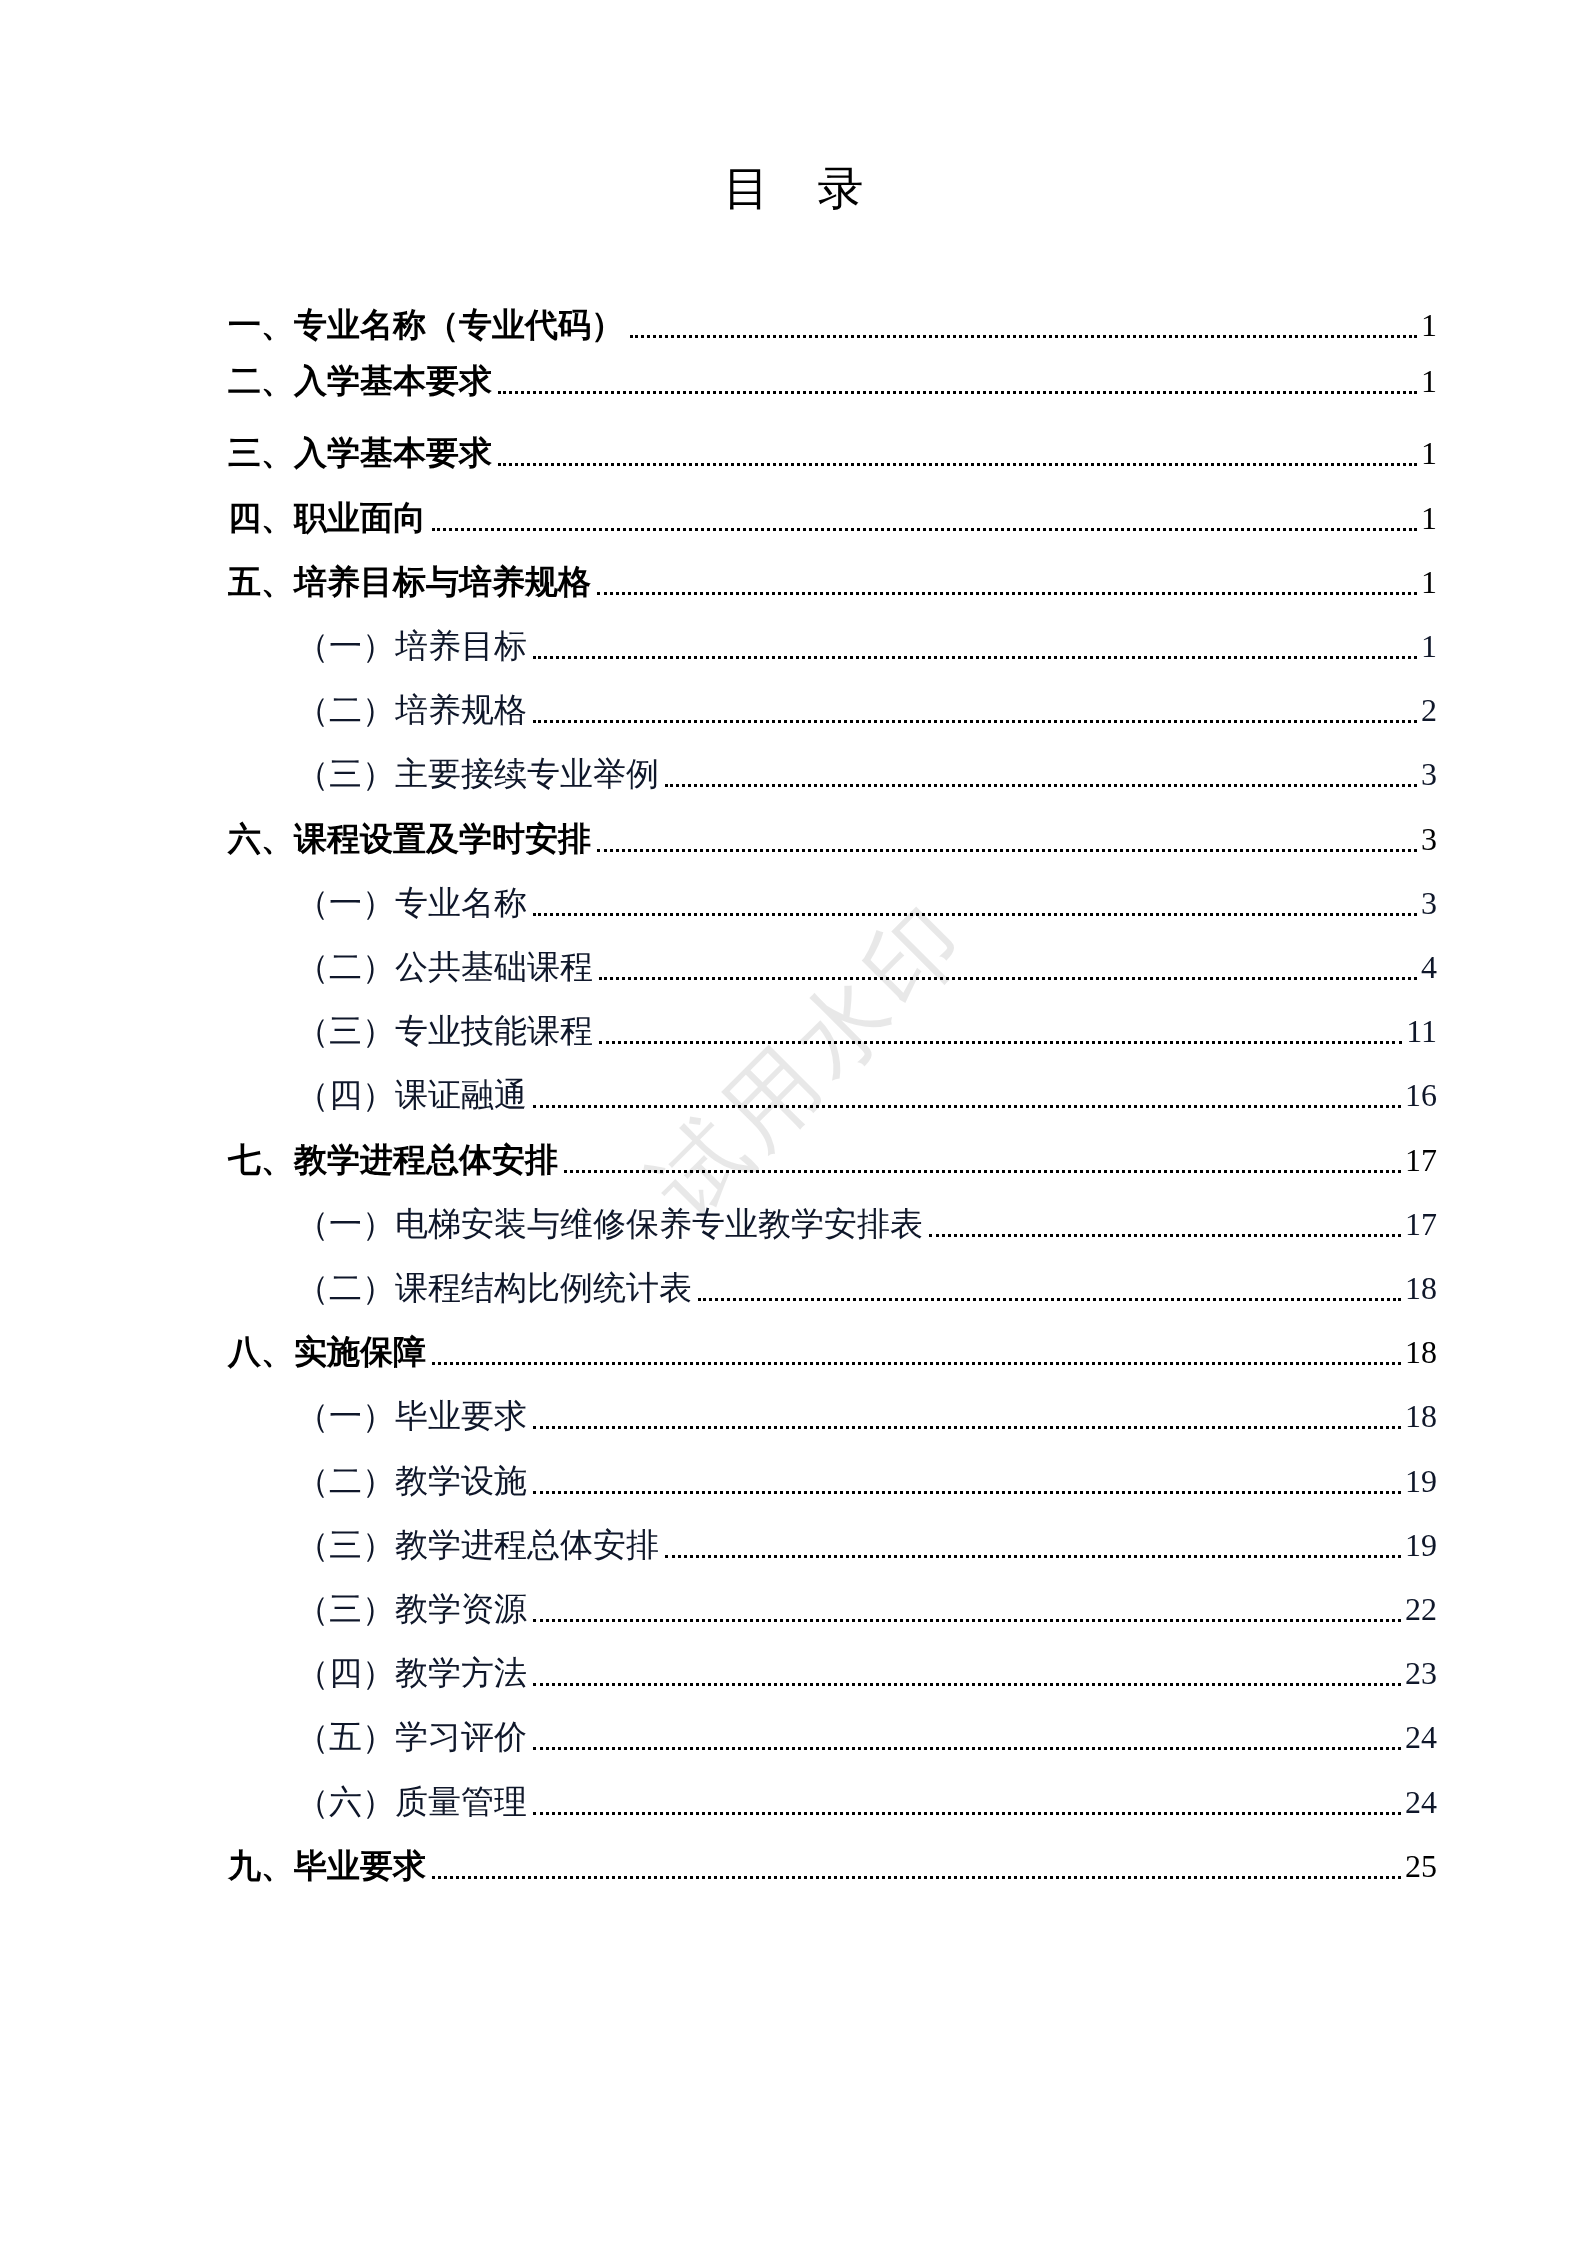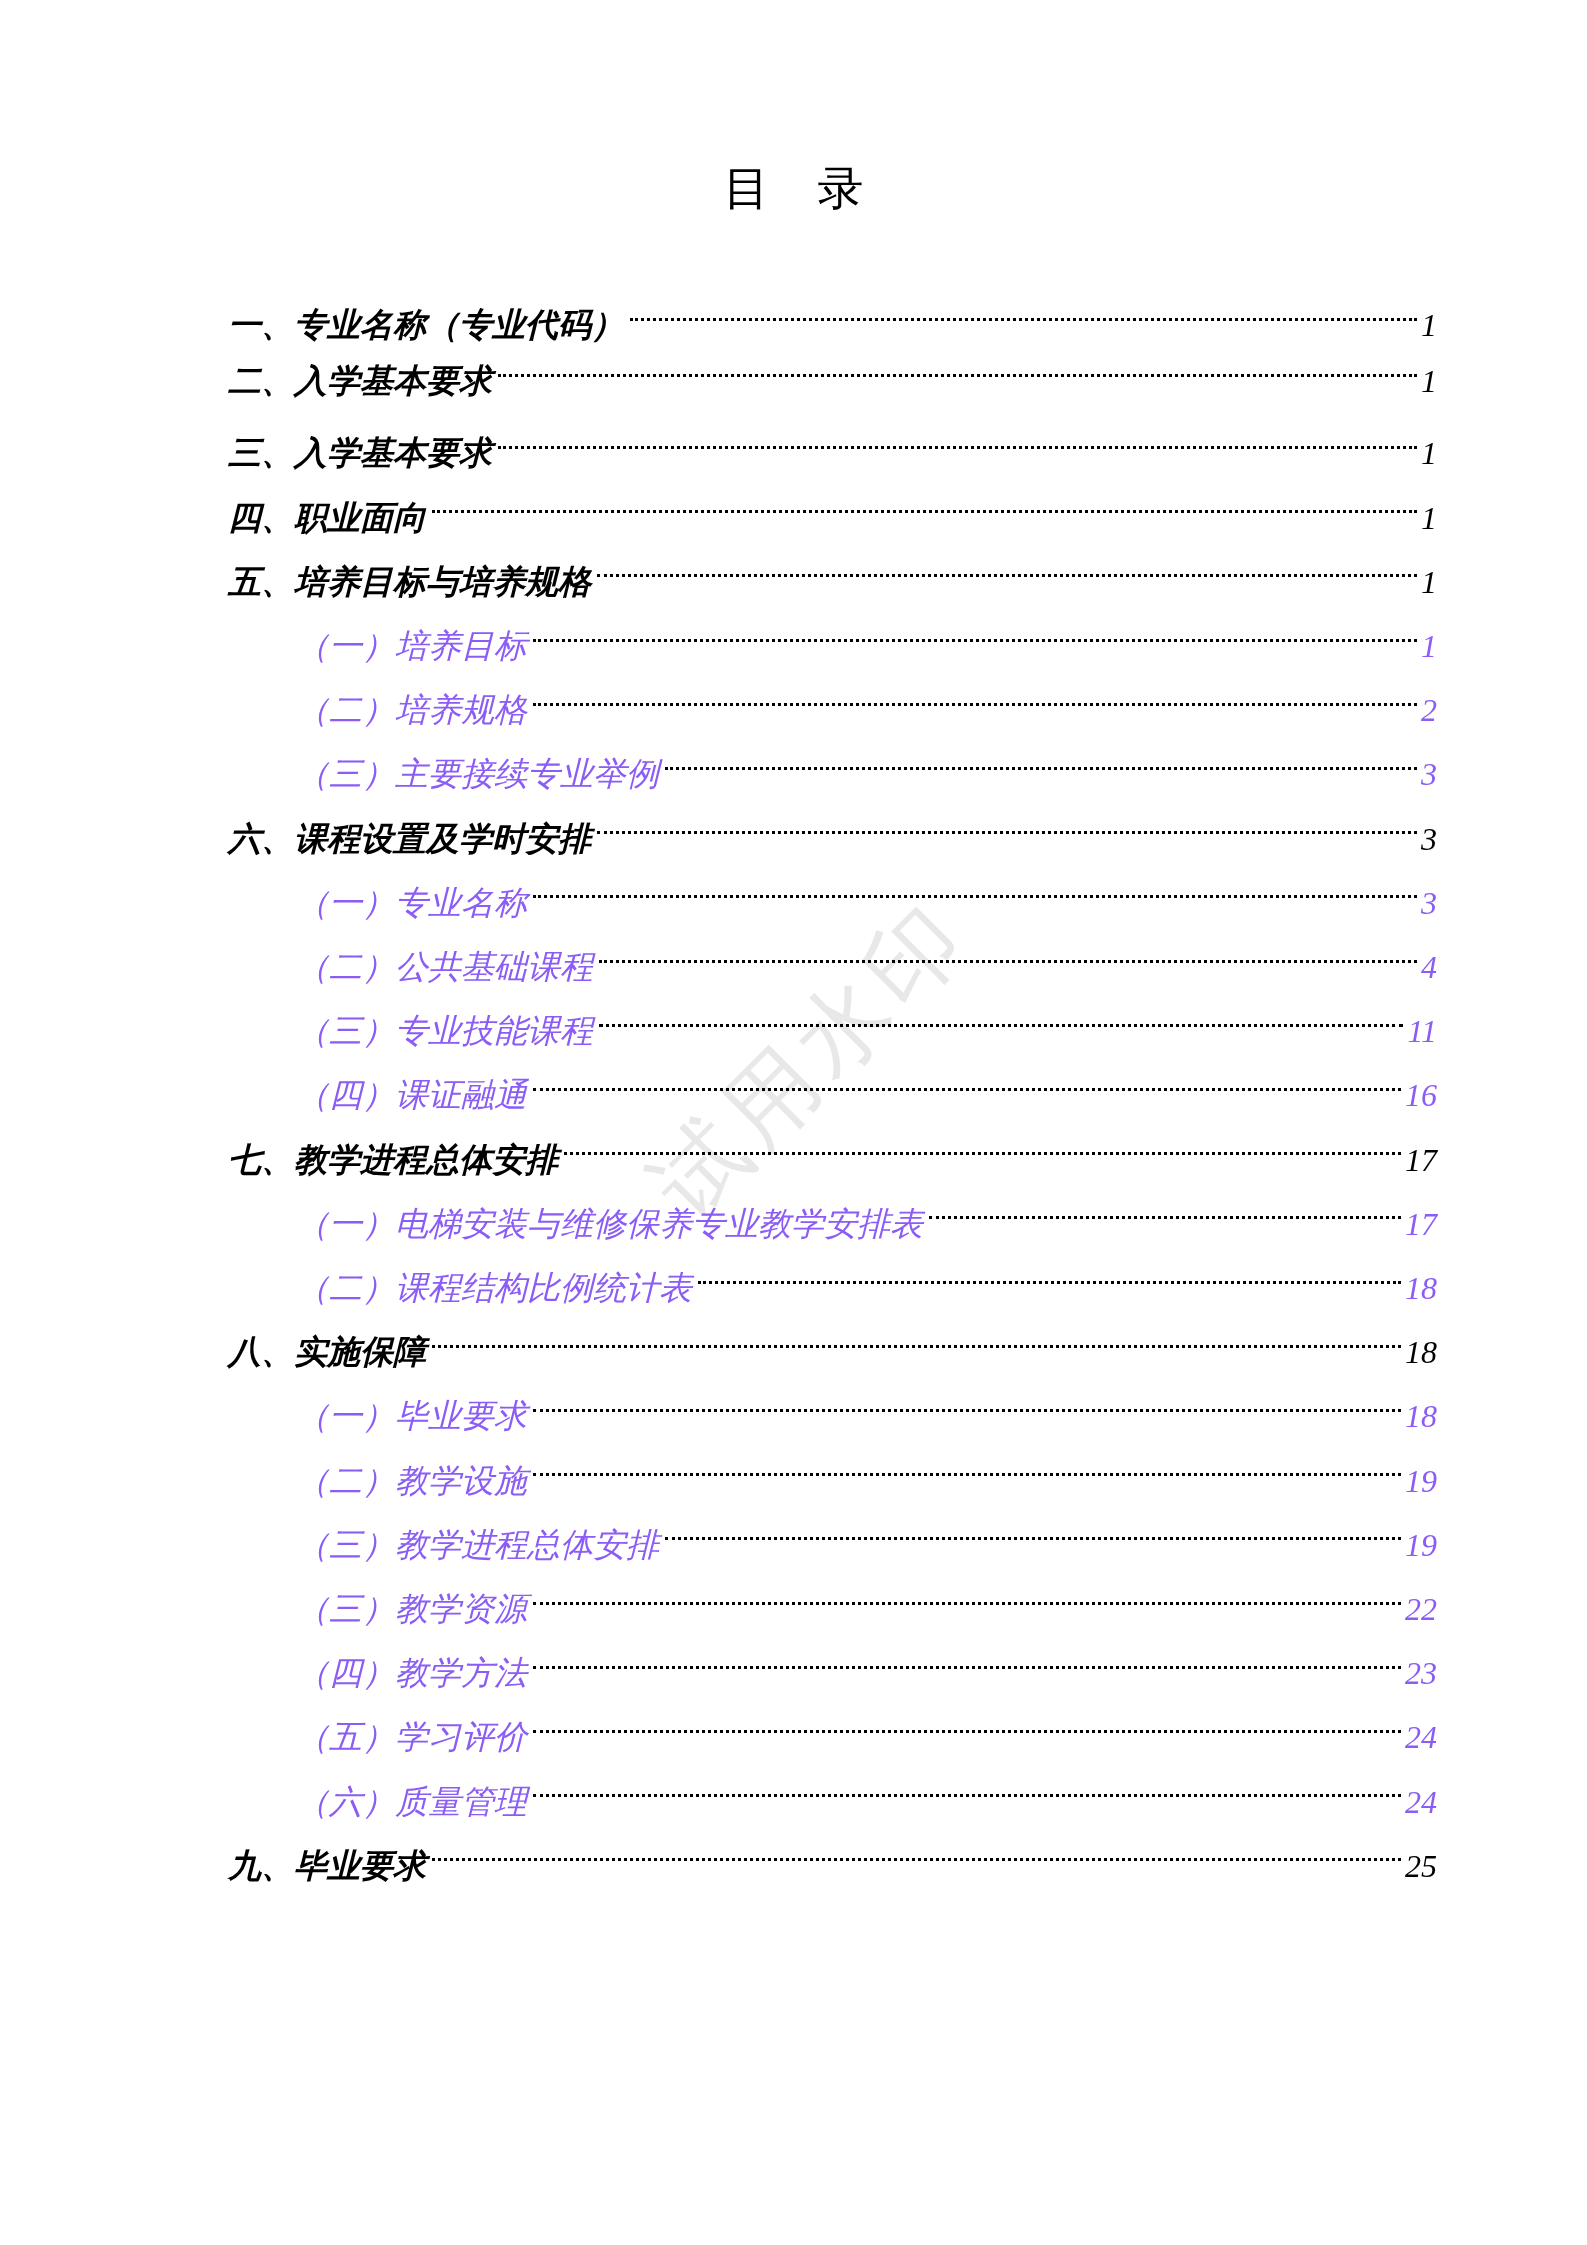--- a/index.html
+++ b/index.html
@@ -5,25 +5,25 @@
   html, body { margin: 0; padding: 0; background: #ffffff; }
   body { width: 1587px; height: 2245px; position: relative; overflow: hidden; }
   .page { position: absolute; left: 0; top: 0; width: 1587px; height: 2245px; background: #fff; }
   .title {
     position: absolute; left: 0; top: 158px; width: 1587px; text-align: center;
     font-family: "DejaVu Serif", "Liberation Serif", serif; font-weight: normal;
     font-size: 46px; color: #000; letter-spacing: 48px; text-indent: 48px;
   }
   .toc { position: absolute; left: 0; top: 300px; width: 1587px; }
   .row {
-    position: absolute; height: 50px; display: flex; align-items: center;
-    color: #000; font-size: 33px; line-height: 50px; font-style: italic;
+    position: absolute; height: 50px; display: flex; align-items: flex-end;
+    color: #000; font-size: 33px; line-height: 50px;
   }
   .row.l1 { left: 228px; width: 1209px; font-family: "DejaVu Sans", "Liberation Sans", sans-serif; }
-  .row.l2 { left: 296px; width: 1141px; font-family: "DejaVu Serif", "Liberation Serif", serif; font-weight: normal; color: #8b5cf6; }
+  .row.l2 { left: 296px; width: 1141px; font-family: "DejaVu Serif", "Liberation Serif", serif; font-weight: normal; color: #0f172a; }
   .row .label { white-space: nowrap; flex: 0 0 auto; }
   .row.l1 .label { font-weight: bold; }
   .row .leader {
     flex: 1 1 auto; margin: 0 4px 12px 6px; height: 0;
     border-bottom: 3px dotted #000;
   }
   .row .pg {
     flex: 0 0 auto; font-family: "Liberation Serif", "DejaVu Serif", serif;
     font-size: 32px; text-align: right;
   }

